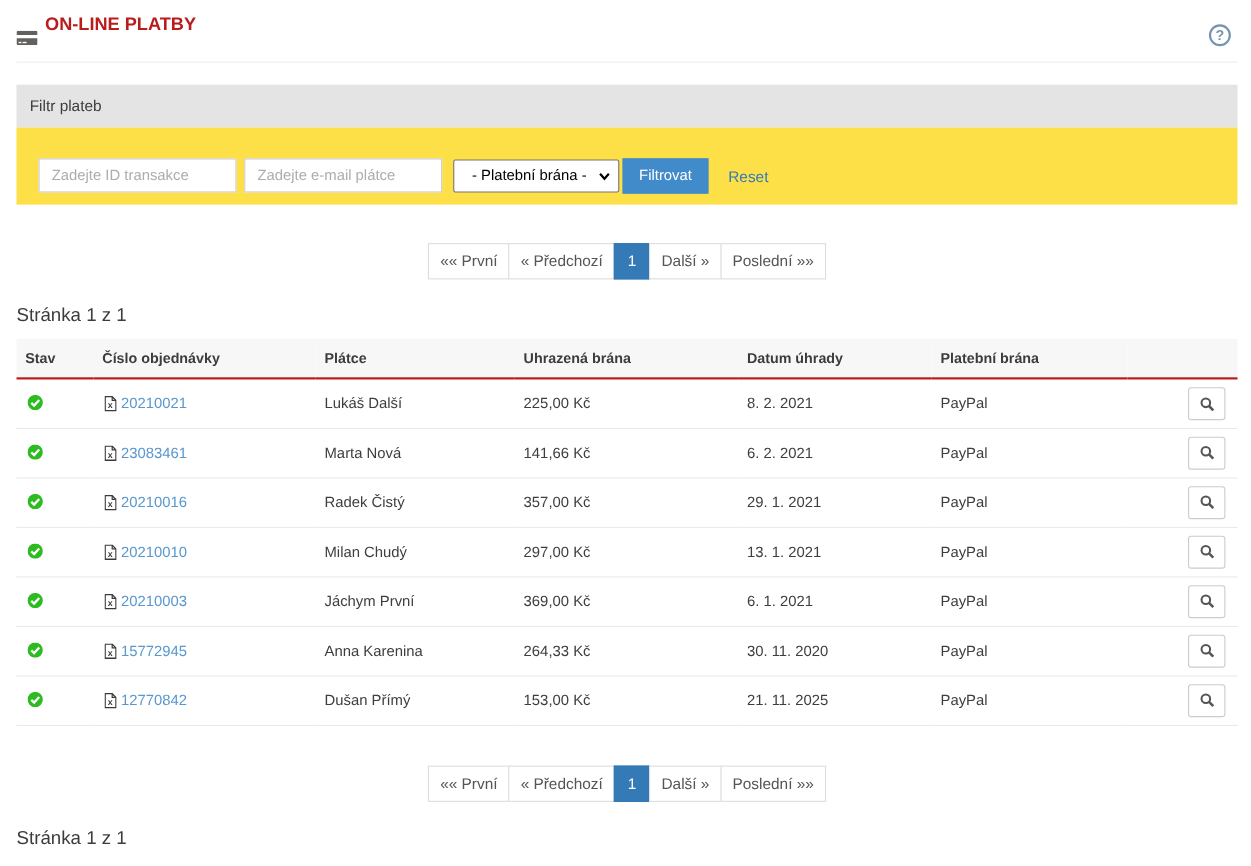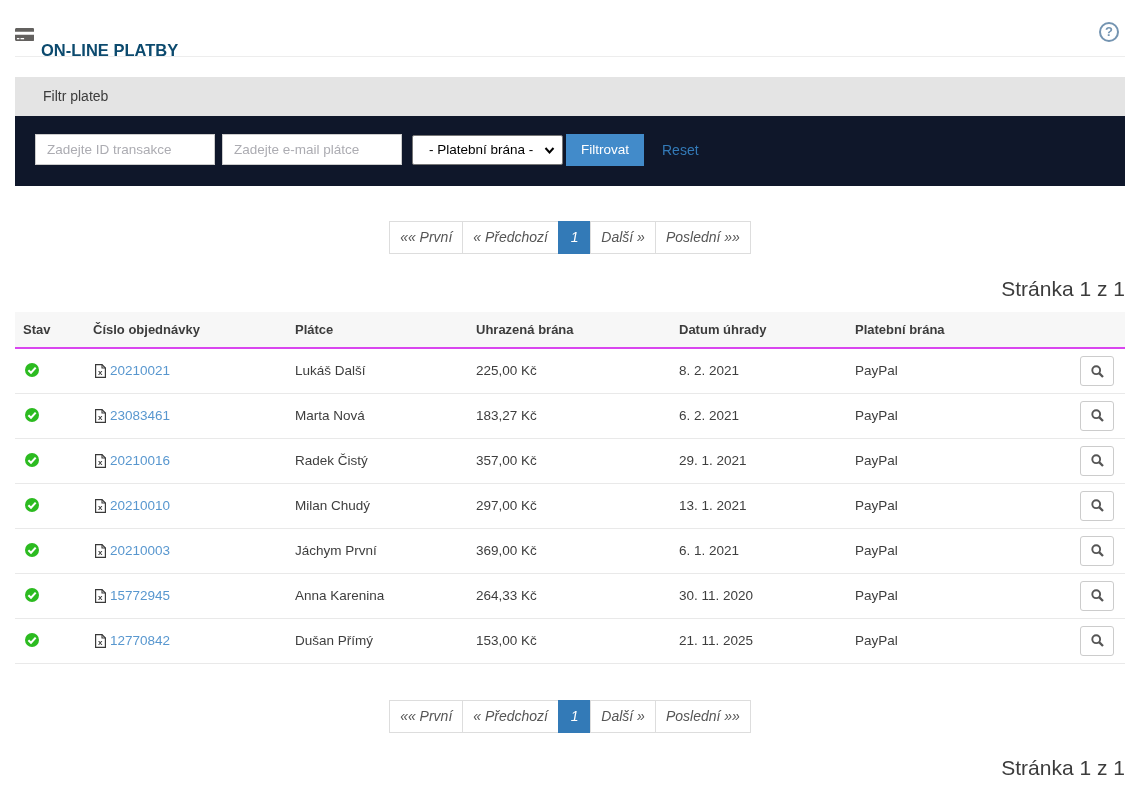--- a/index.html
+++ b/index.html
@@ -15,44 +15,44 @@
 }
 .content { margin-left:15px; width:1110px; }
 
 
 .pagehead {
   position:relative;
   height:57px;
   border-bottom:1px solid #ededed;
 }
 .pagehead h1 {
-  position:absolute; left:26px; top:44px;
-  font-size:16.5px; font-weight:bold; color:#0c4a6e;
+  position:absolute; left:26px; top:16px;
+  font-size:16.5px; font-weight:bold; color:#b91c1c;
   line-height:13px;
 }
 .pagehead .cc-icon { position:absolute; left:0px; top:27.7px; }
 .help-circle {
   position:absolute; right:6px; top:22px;
   width:20px; height:20px;
   border:2px solid #7494b1; border-radius:50%;
   color:#7494b1;
   font-size:13px; font-weight:bold;
   text-align:center; line-height:16px;
 }
 
 
 .filter { margin-top:20px; }
 .filter-head {
   height:39px; background:#e4e4e4;
   font-size:14px; color:#3c3c3c;
-  line-height:39px; padding-left:28px;
+  line-height:39px; padding-left:12px;
 }
 .filter-body {
-  height:70px; background:#0f172a;
-  padding:18px 0 0 20px;
+  height:70px; background:#fde047;
+  padding:28px 0 0 20px;
   font-size:0;
 }
 .filter-body input {
   width:180px; height:31px;
   border:1px solid #ccc; background:#fff;
   font-family:"Liberation Sans", sans-serif;
   font-size:13.5px; color:#3e3e3e;
   padding:0 11px;
   vertical-align:top;
   outline:none;
@@ -77,60 +77,60 @@
   color:#fff; font-size:13.5px; text-align:center; line-height:30px;
 }
 a.reset {
   display:inline-block; vertical-align:top;
   margin-left:18px;
   font-size:14px; color:#337ab7; text-decoration:none;
   line-height:32px;
 }
 
 
-.pager-wrap { text-align:center;font-style:italic; }
+.pager-wrap { text-align:center; }
 .pager-wrap.top { margin-top:35px; }
 .pager-wrap.bottom { margin-top:36px; }
 .pager {
   display:inline-block;
   font-size:0;
 }
 .pager a {
   display:inline-block;
   border:1px solid #ddd;
   margin-left:-1px;
   background:#fff;
   color:#555;
   font-size:14px; line-height:19px;
   padding:6px 10px;
   text-decoration:none;
 }
 .pager a:first-child { margin-left:0; }
 .pager a.active { background:#337ab7; border-color:#337ab7; color:#fff; padding:6px 11.75px; }
-.pageinfo { text-align:right; font-size:21px; color:#3c3c3c; }
+.pageinfo { text-align:left; font-size:17px; color:#3c3c3c; }
 .pageinfo.top { margin-top:23px; }
 .pageinfo.bottom { margin-top:23px; }
 
 
 table.list {
   margin-top:11px;
   width:1110px;
   border-collapse:collapse;
   table-layout:fixed;
 }
 table.list col.c1 { width:70px; }
 table.list col.c2 { width:202px; }
 table.list col.c3 { width:181px; }
 table.list col.c4 { width:203px; }
 table.list col.c5 { width:176px; }
 table.list col.c6 { width:178px; }
 table.list col.c7 { width:100px; }
 table.list th {
   background:#f7f7f7;
-  border-bottom:2px solid #d946ef;
+  border-bottom:2px solid #b91c1c;
   font-size:13px; font-weight:bold; color:#3c3c3c;
   text-align:left;
   height:36px;
   padding:0 8px;
   margin-left:31px;
 }
 table.list td {
   border-bottom:1px solid #e9e9e9;
   height:45px;
   padding:0 8px;
@@ -235,21 +235,21 @@
               <circle cx="7" cy="7" r="7" fill="#2cbb20"></circle>
               <path d="M3.4 7.2 L6 9.7 L10.7 4.6" fill="none" stroke="#fff" stroke-width="2.1"></path>
             </svg>
           </td>
       <td class="num"><svg width="11" height="14" viewBox="0 0 11 14">
               <path d="M0.6 0.6 L7 0.6 L10.4 4 L10.4 13.4 L0.6 13.4 Z" fill="none" stroke="#3a3a3a" stroke-width="1.2"></path>
               <path d="M7 0.6 L7 4 L10.4 4" fill="none" stroke="#3a3a3a" stroke-width="1.1"></path>
               <text x="3" y="11" font-size="8" font-weight="bold" fill="#3a3a3a" font-family="Liberation Sans">x</text>
             </svg><a href="#o2">23083461</a></td>
       <td>Marta Nová</td>
-      <td>183,27 Kč</td>
+      <td>141,66 Kč</td>
       <td>6. 2. 2021</td>
       <td>PayPal</td>
       <td class="act"><span class="btn-mag"><svg width="13" height="13" viewBox="0 0 13 13">
                 <circle cx="5.2" cy="5.2" r="3.9" fill="none" stroke="#555" stroke-width="1.9"></circle>
                 <path d="M8.1 8.1 L12 12" stroke="#555" stroke-width="2.3"></path>
               </svg></span></td>
     </tr>
     <tr>
       <td class="ico">
             <svg width="14" height="14" viewBox="0 0 14 14">

